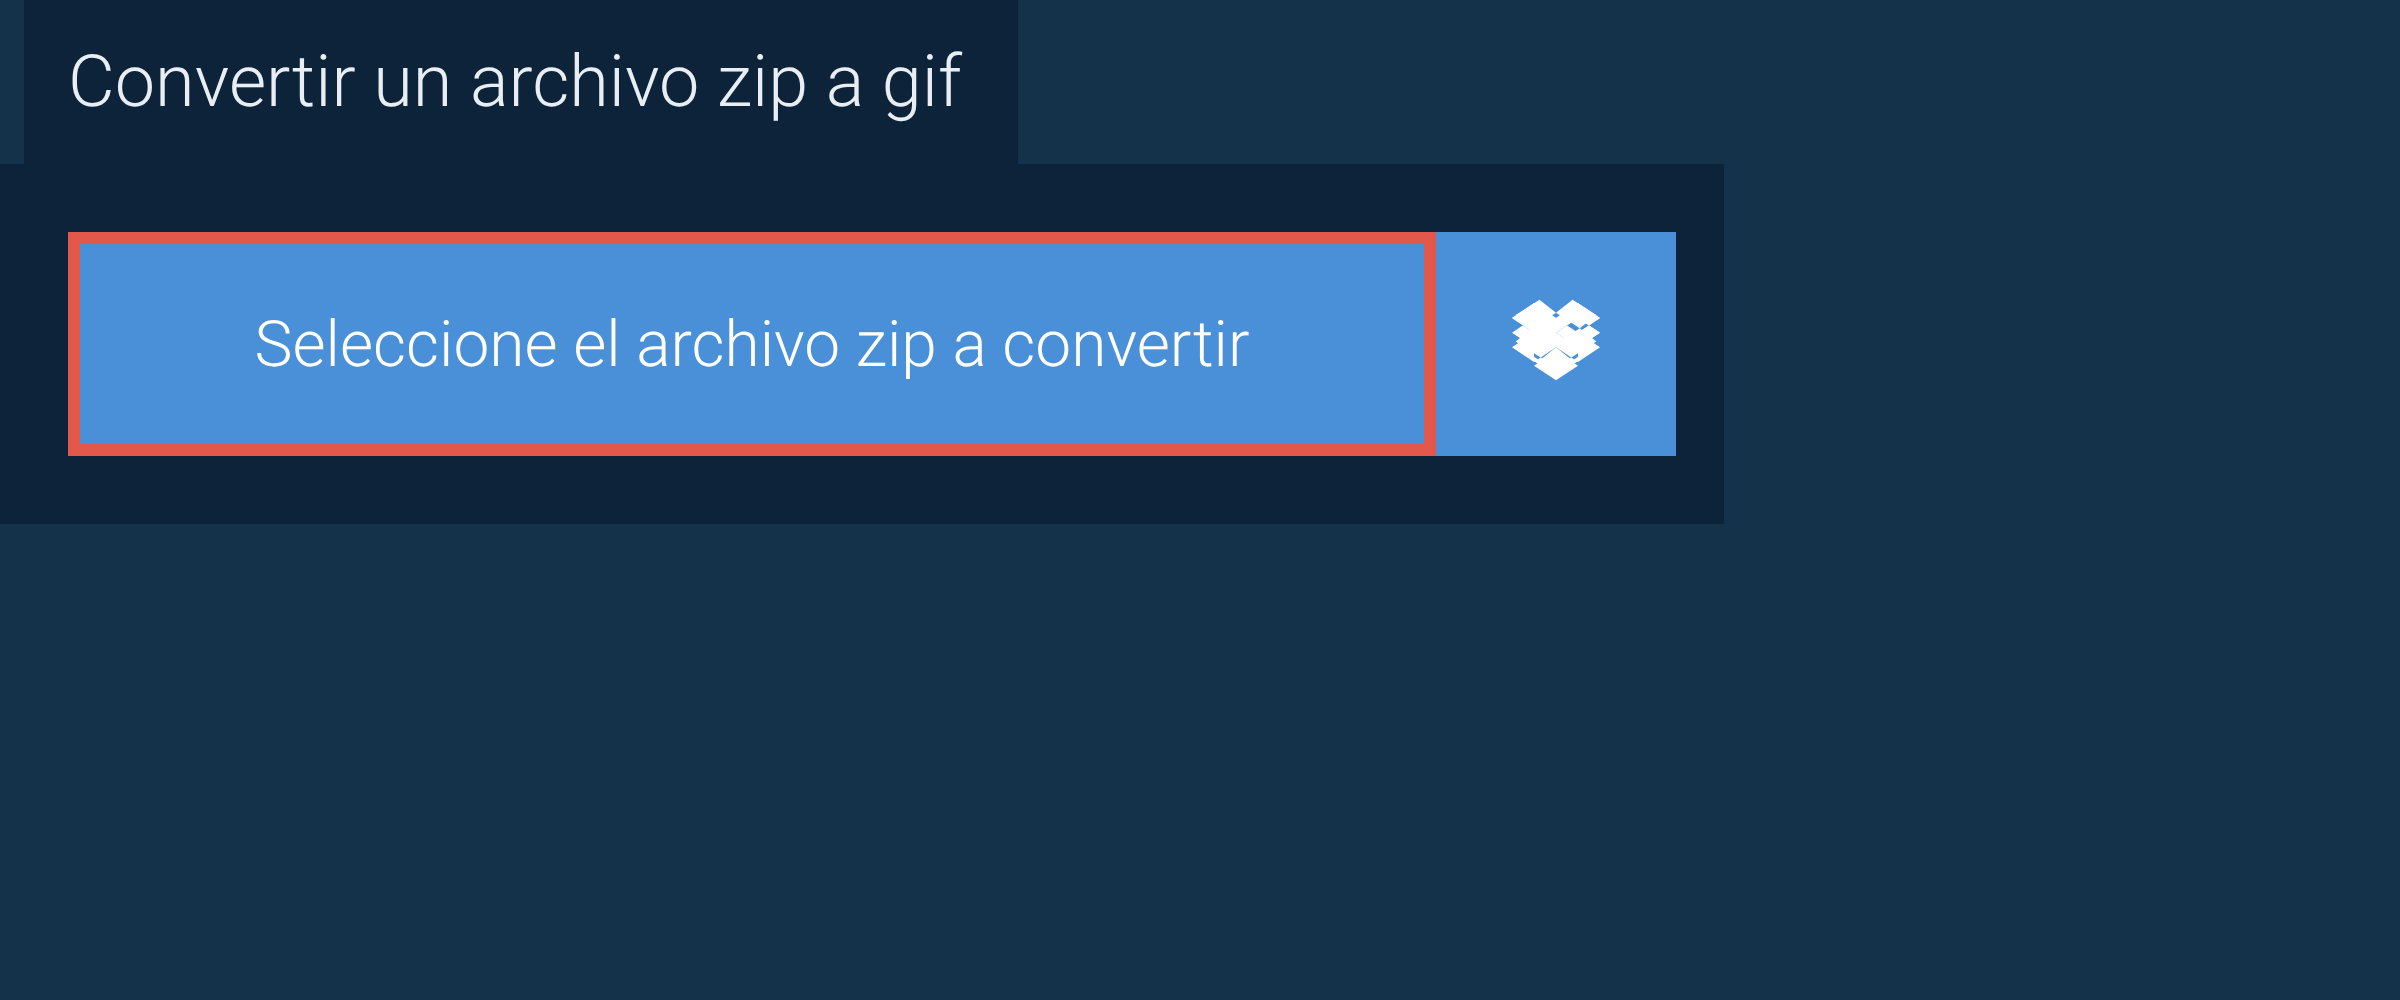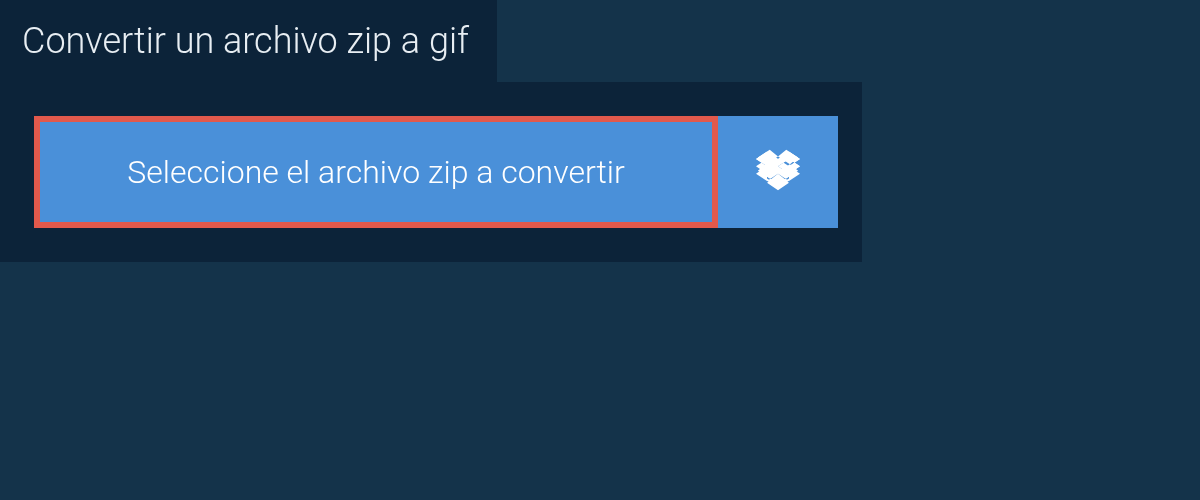--- a/index.html
+++ b/index.html
@@ -9,20 +9,21 @@
     }
     body {
       width: 1200px;
       height: 500px;
       background: #14334a;
       font-family: -apple-system, BlinkMacSystemFont, "Segoe UI", Roboto, Helvetica, Arial, sans-serif;
       overflow: hidden;
     }
     .tab-container {
       display: inline-block;
+      margin-left: 12px;
     }
     .tab {
       background: #0c2339;
       color: #e8eef3;
       font-size: 36px;
       font-weight: 300;
       padding: 20px 28px 20px 22px;
       display: inline-block;
     }
     .panel {

